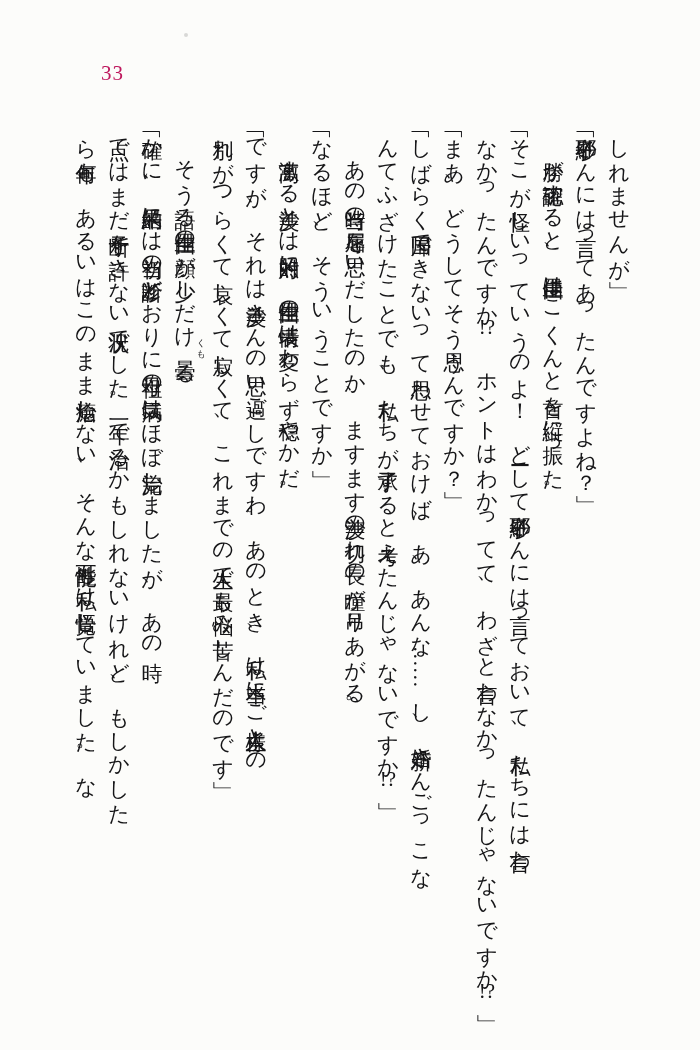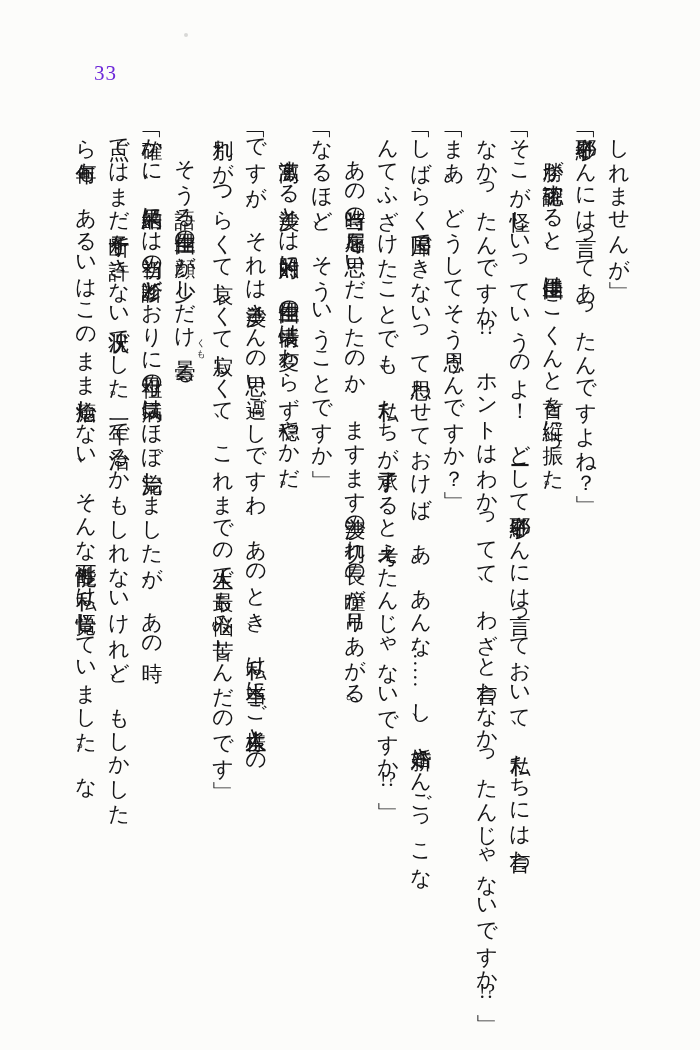--- a/index.html
+++ b/index.html
@@ -11,24 +11,24 @@
     position: relative;
     width: 700px;
     height: 1050px;
     background: #fcfcfa;
     overflow: hidden;
     font-family: "Liberation Serif", "DejaVu Serif", serif;
   }
   .page-number {
     position: absolute;
     top: 61px;
-    left: 94px;
+    left: 101px;
     font-size: 21px;
     letter-spacing: 1px;
-    color: #6d28d9;
+    color: #be185d;
   }
   .scan-speck {
     position: absolute;
     top: 33px;
     left: 184px;
     width: 4px;
     height: 4px;
     background: #d8d8d6;
     border-radius: 50%;
   }

